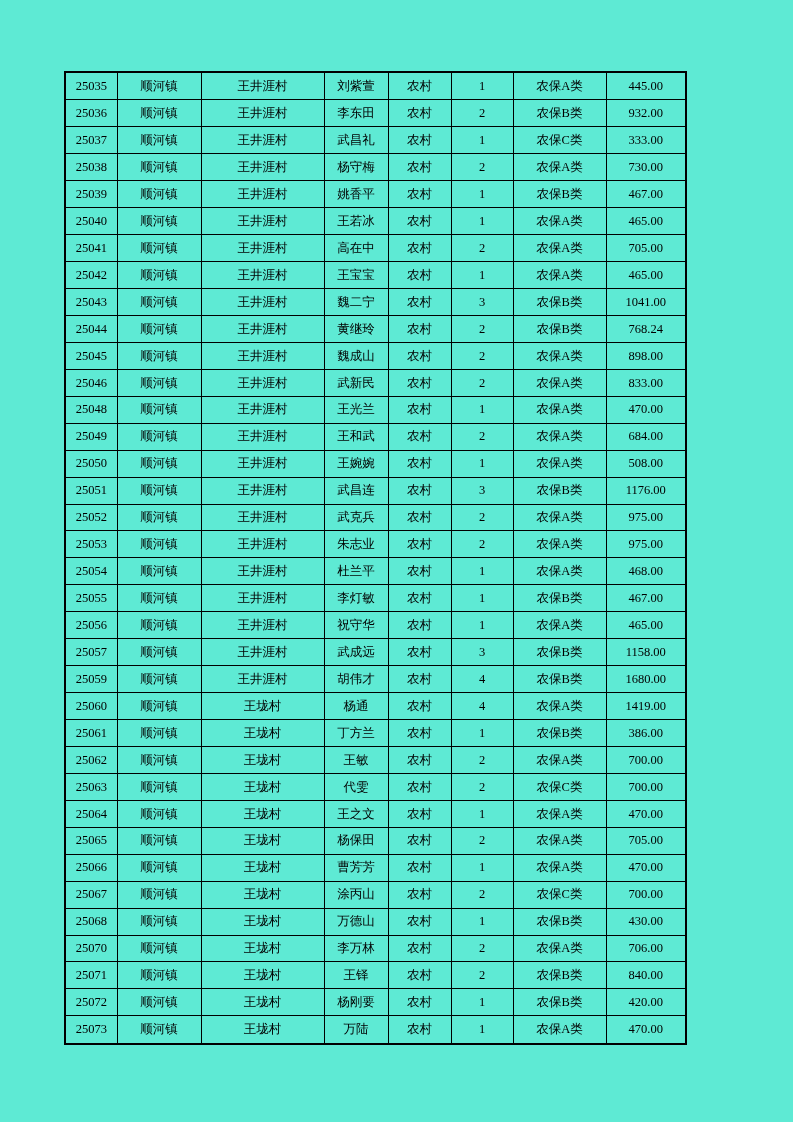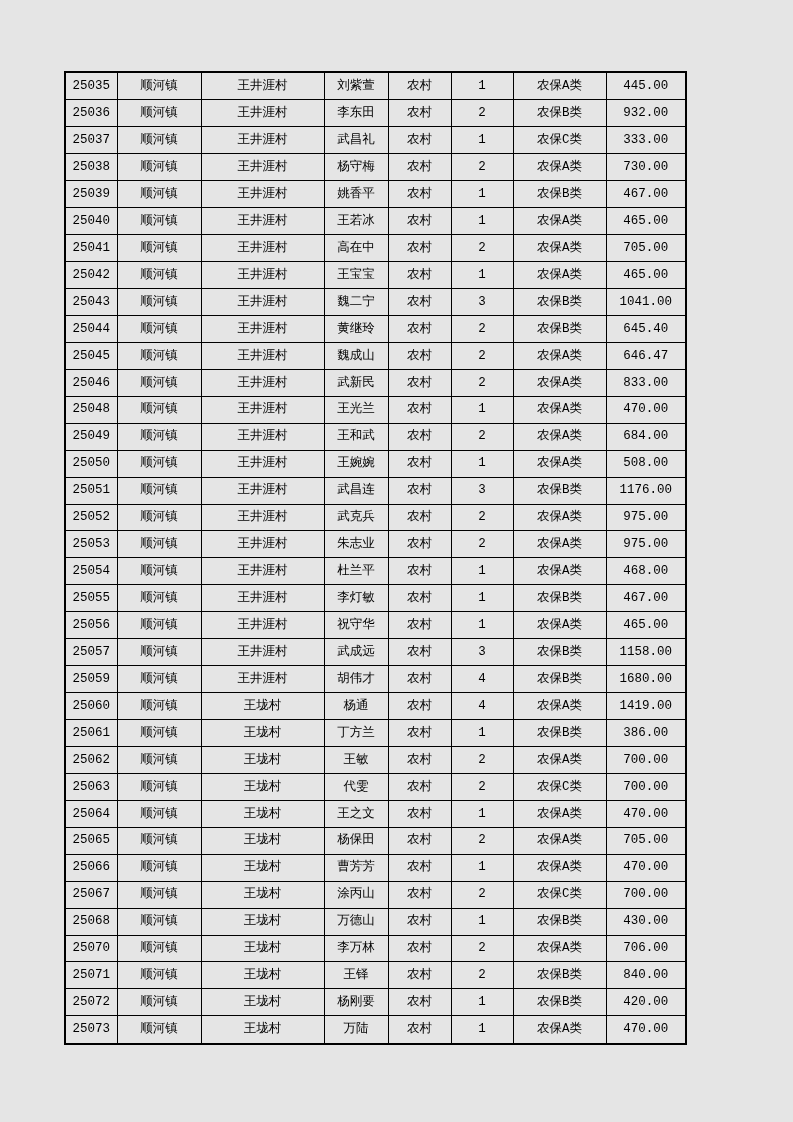--- a/index.html
+++ b/index.html
@@ -4,23 +4,23 @@
 <style>
   html, body {
     margin: 0;
     padding: 0;
     background: #ffffff;
   }
   .page {
     position: relative;
     width: 793px;
     height: 1122px;
-    background: #e5e5e5;
+    background: #5eead4;
     overflow: hidden;
-    font-family: Liberation Mono, monospace;
+    font-family: Liberation Serif, serif;
     color: #000000;
   }
   table.roster {
     position: absolute;
     left: 64px;
     top: 71px;
     width: 621px;
     height: 974px;
     border-collapse: collapse;
     table-layout: fixed;
@@ -152,31 +152,31 @@
           <td>1041.00</td>
         </tr>
         <tr>
           <td>25044</td>
           <td>顺河镇</td>
           <td>王井涯村</td>
           <td>黄继玲</td>
           <td>农村</td>
           <td>2</td>
           <td>农保B类</td>
-          <td>645.40</td>
+          <td>768.24</td>
         </tr>
         <tr>
           <td>25045</td>
           <td>顺河镇</td>
           <td>王井涯村</td>
           <td>魏成山</td>
           <td>农村</td>
           <td>2</td>
           <td>农保A类</td>
-          <td>646.47</td>
+          <td>898.00</td>
         </tr>
         <tr>
           <td>25046</td>
           <td>顺河镇</td>
           <td>王井涯村</td>
           <td>武新民</td>
           <td>农村</td>
           <td>2</td>
           <td>农保A类</td>
           <td>833.00</td>

